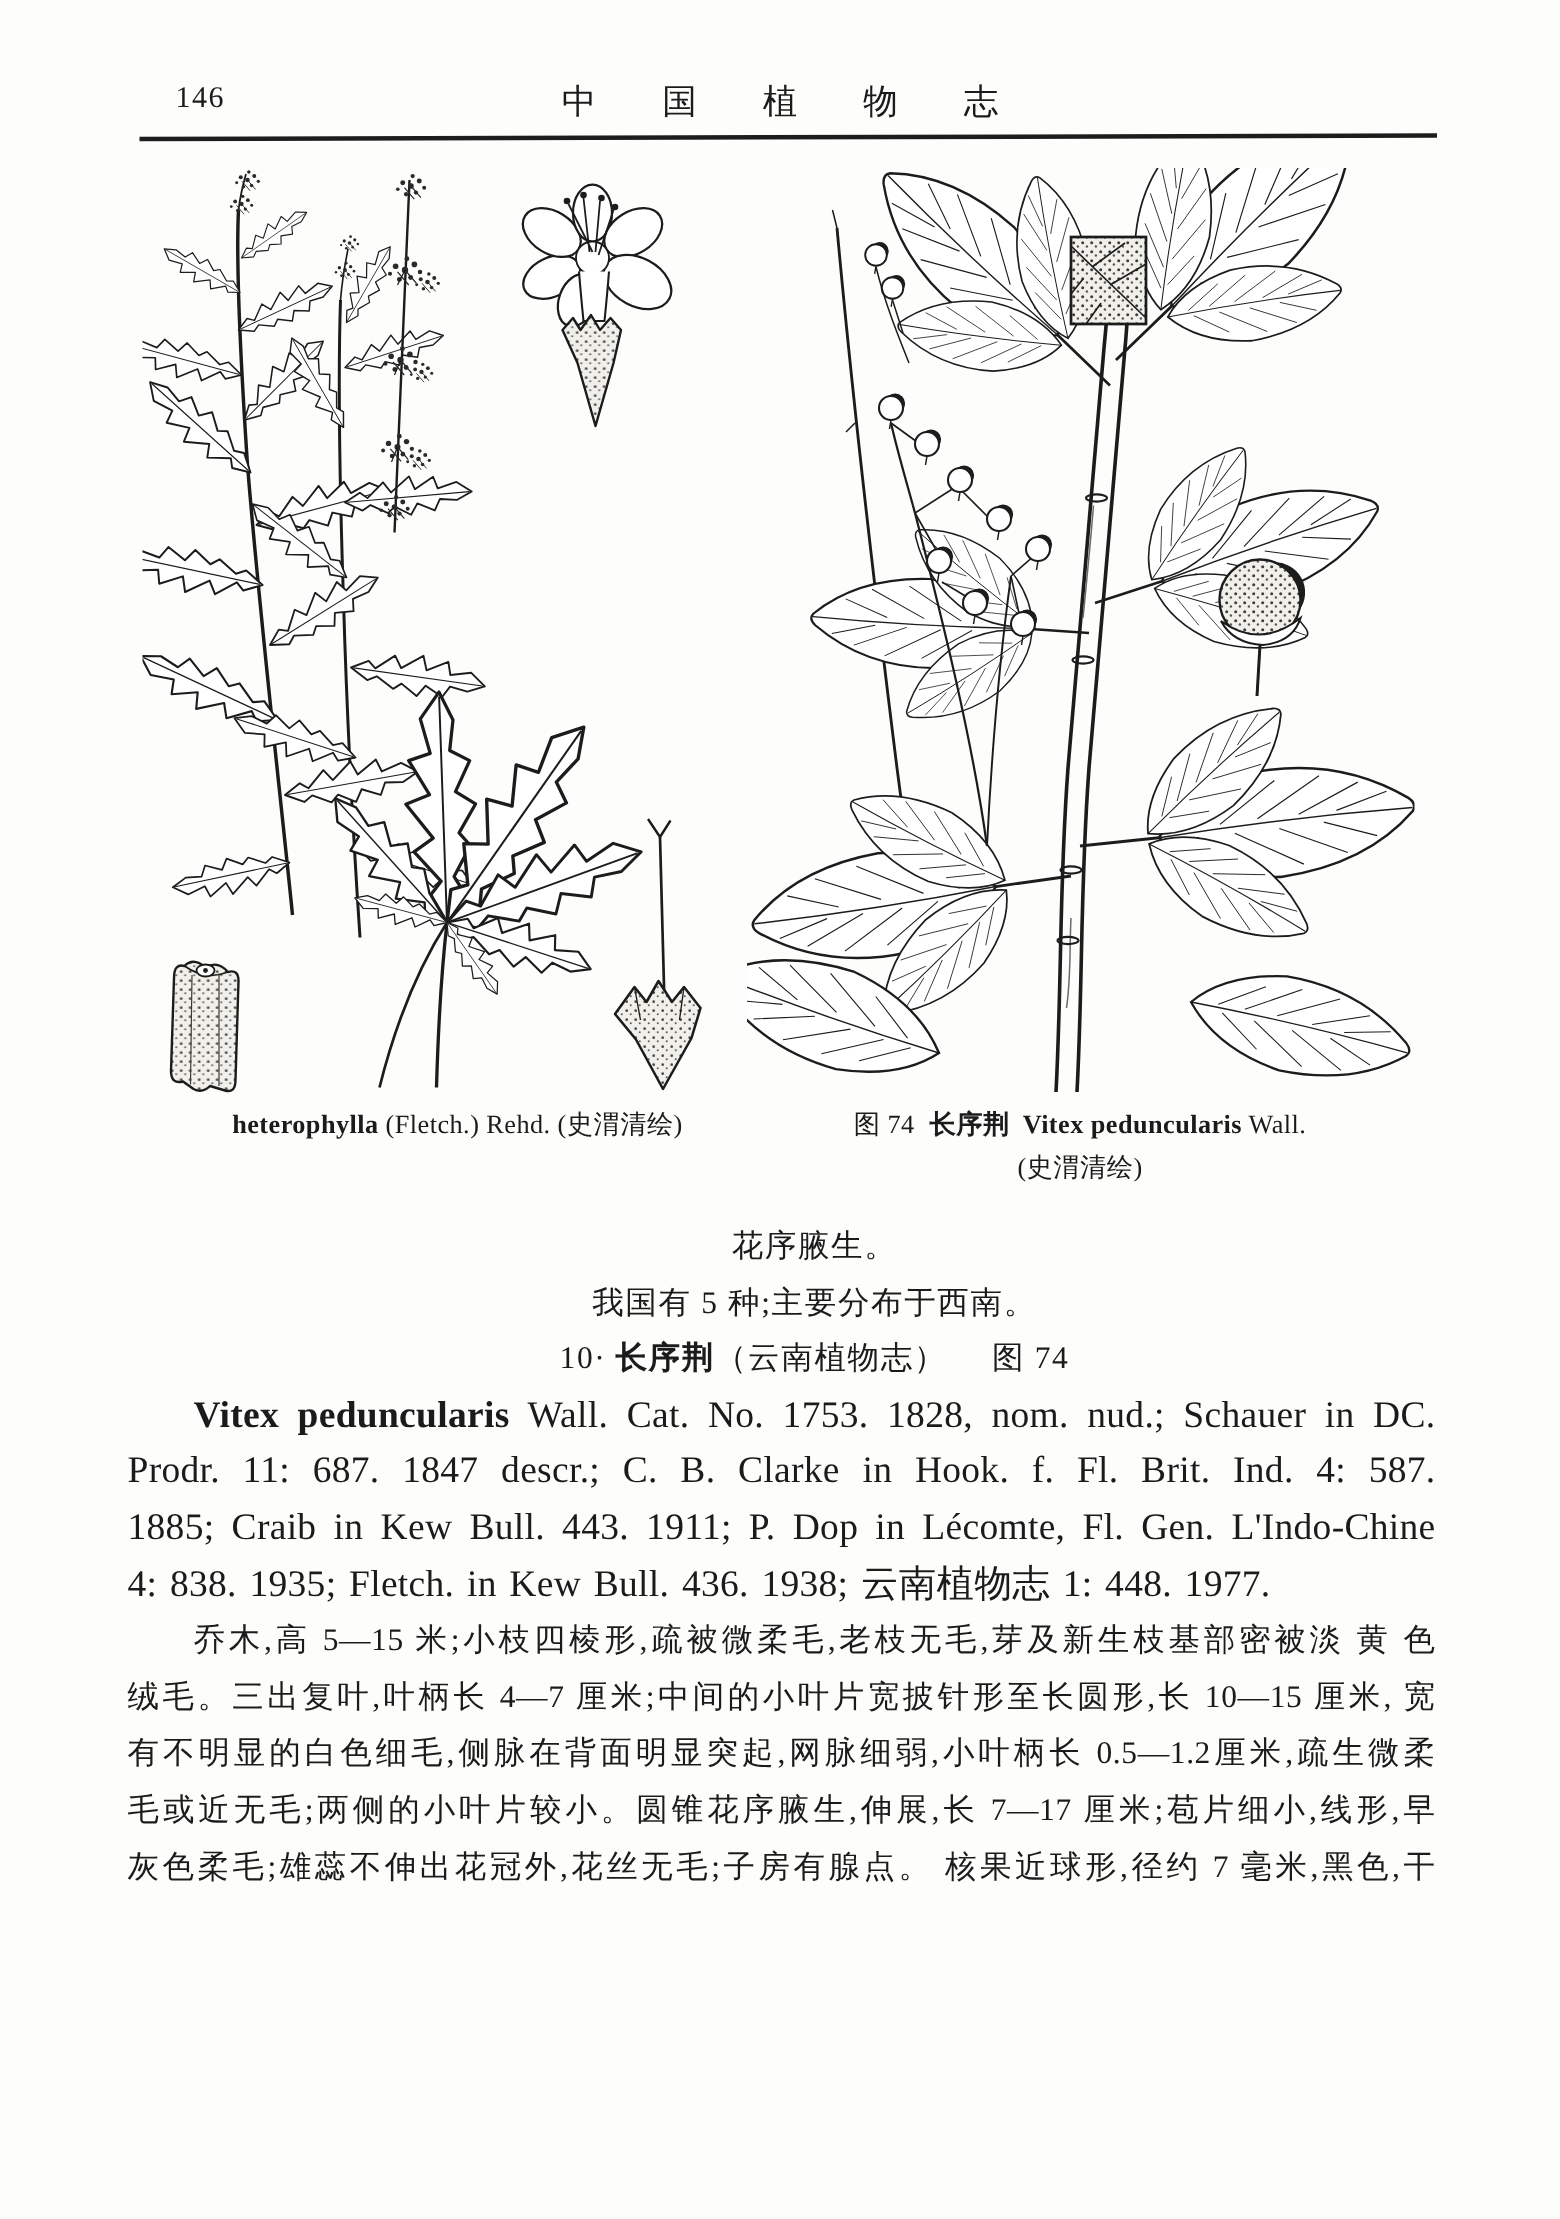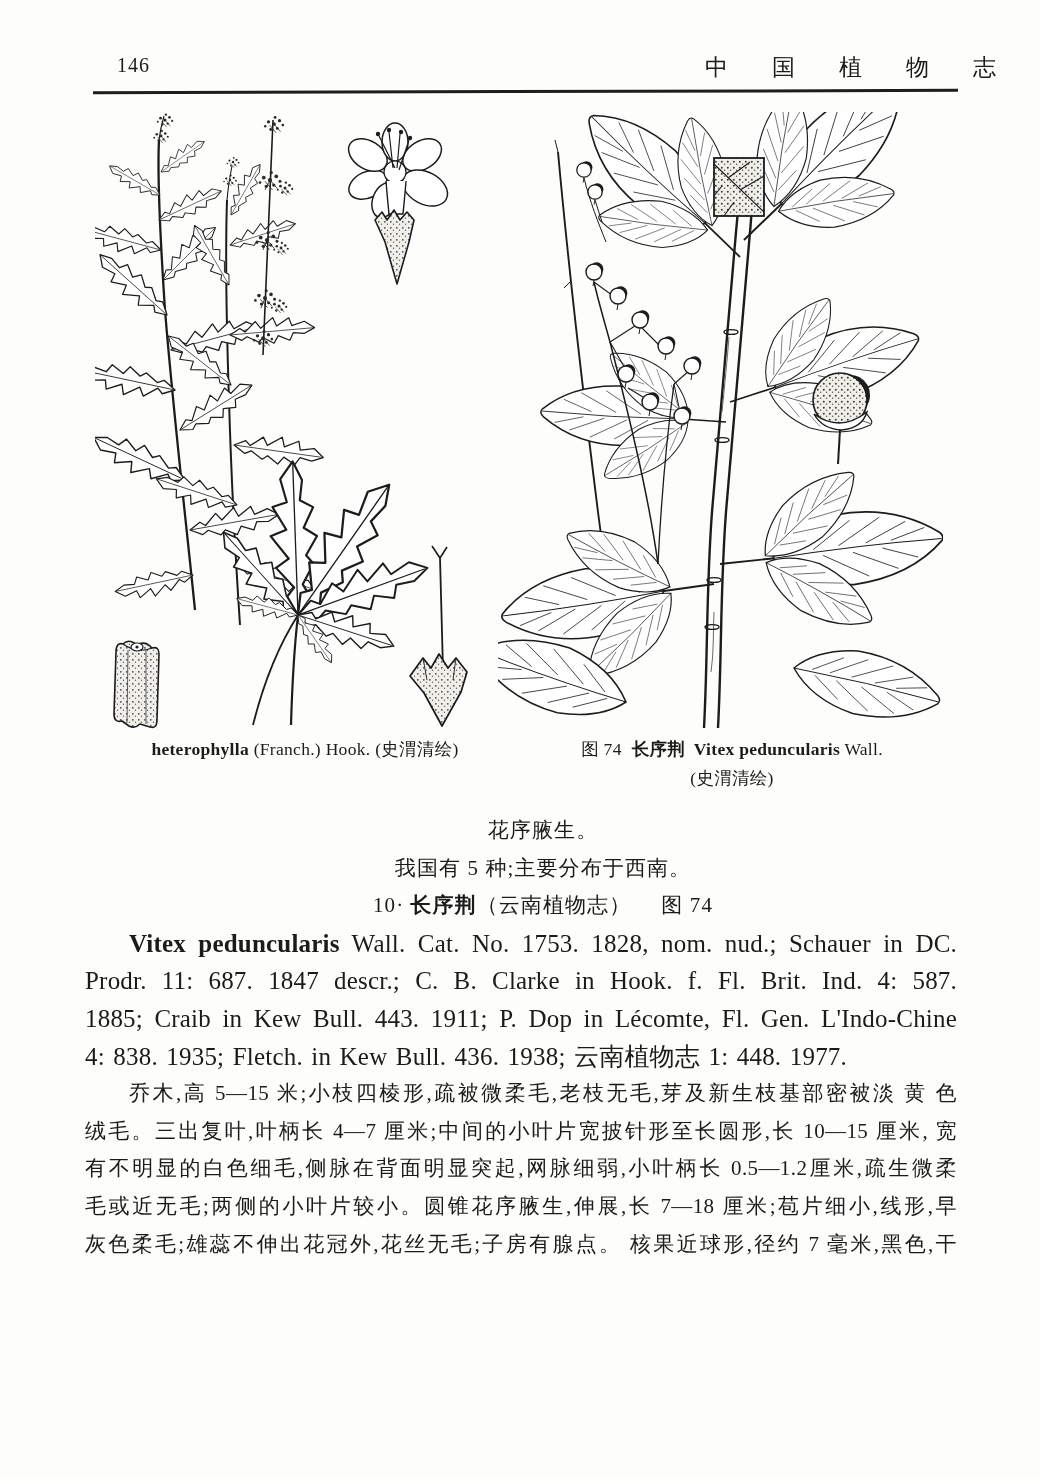--- a/index.html
+++ b/index.html
@@ -5,34 +5,34 @@
   html,body{margin:0;padding:0;}
   body{background:#e8e8e8;}
   .page{
     position:relative;width:1040px;height:1479px;background:#fdfdfb;
     font-family:"Liberation Serif","DejaVu Serif",serif;color:#1b1b1b;
     overflow:hidden;
   }
   
   .pagenum{position:absolute;left:117px;top:54px;font-size:20px;letter-spacing:1px;}
   .journal-title{
-    position:absolute;left:0;right:0;top:52px;text-align:right;
+    position:absolute;left:0;right:0;top:52px;text-align:center;
     font-size:23px;letter-spacing:44px;padding-left:44px;font-weight:400;
   }
   .head-rule{position:absolute;left:93px;right:82px;top:90px;height:2.5px;background:#1d1d1d;
     transform:rotate(-0.15deg);}
   
   .fig-illo{position:absolute;}
   #illo73{left:95px;top:110px;}
   #illo74{left:498px;top:112px;}
   
   .caption{position:absolute;top:735px;width:400px;text-align:center;
     font-size:17.5px;line-height:29px;letter-spacing:0.3px;}
   #cap73{left:105px;}
-  #cap74{left:532px;text-align:center;}
+  #cap74{left:520px;text-align:center;}
   .caption .b{font-weight:bold;}
   .caption .cn{font-weight:bold;margin:0 4px 0 10px;}
   
   .bodytext{position:absolute;left:85px;top:812px;width:872px;}
   .tl{display:block;height:37.6px;line-height:37.6px;font-size:21px;
       letter-spacing:1.1px;white-space:nowrap;}
   .j{white-space:normal;text-align:justify;text-align-last:justify;letter-spacing:0.4px;}
   .ind{text-indent:44px;text-align:center;}
   .lat{font-size:25px;letter-spacing:0.2px;word-spacing:2px;}
   .b{font-weight:bold;}
@@ -256,21 +256,21 @@
       <circle r="27" fill="url(#stipB)" stroke="#1c1c1c" stroke-width="1.6"></circle>
       <path d="M8,-25 A27 27 0 0 1 26,7 A20 20 0 0 0 8,-25 Z" fill="#1c1c1c"></path>
       <path d="M-26,14 Q0,33 27,12 Q22,28 2,30 Q-18,29 -26,14 Z" fill="#fff" stroke="#1c1c1c" stroke-width="1.4"></path>
       <path d="M0,30 L-2,64" stroke="#1c1c1c" stroke-width="2" fill="none"></path>
     </g>
   </svg>
 
   <div id="cap73" class="caption">
     <div>
       <span class="b">heterophylla</span>
-      <span>(Franch.) Hook.</span>
+      <span>(Fletch.) Rehd.</span>
       <span>(史渭清绘)</span>
     </div>
   </div>
 
   <div id="cap74" class="caption">
     <div>
       <span>图 74</span><span class="cn">长序荆</span>
       <span class="b">Vitex peduncularis</span>
       <span>Wall.</span>
     </div>
@@ -285,17 +285,17 @@
     <div class="tl ind"><span class="sp-num">10·</span><span class="sp-name">长序荆</span><span>（云南植物志）</span><span class="fig-ref">图 74</span></div>
 
     <div class="tl lat j ind"><span class="b">Vitex peduncularis</span><span> Wall. Cat. No. 1753. 1828, nom. nud.; Schauer in DC.</span></div>
     <div class="tl lat j">Prodr. 11: 687. 1847 descr.; C. B. Clarke in Hook. f. Fl. Brit. Ind. 4: 587.</div>
     <div class="tl lat j">1885; Craib in Kew Bull. 443. 1911; P. Dop in Lécomte, Fl. Gen. L'Indo-Chine</div>
     <div class="tl lat">4: 838. 1935; Fletch. in Kew Bull. 436. 1938; 云南植物志 1: 448. 1977.</div>
 
     <div class="tl j ind">乔木,高 5—15 米;小枝四棱形,疏被微柔毛,老枝无毛,芽及新生枝基部密被淡 黄 色</div>
     <div class="tl j">绒毛。三出复叶,叶柄长 4—7 厘米;中间的小叶片宽披针形至长圆形,长 10—15 厘米, 宽</div>
     <div class="tl j">有不明显的白色细毛,侧脉在背面明显突起,网脉细弱,小叶柄长 0.5—1.2厘米,疏生微柔</div>
-    <div class="tl j">毛或近无毛;两侧的小叶片较小。圆锥花序腋生,伸展,长 7—18 厘米;苞片细小,线形,早</div>
+    <div class="tl j">毛或近无毛;两侧的小叶片较小。圆锥花序腋生,伸展,长 7—17 厘米;苞片细小,线形,早</div>
     <div class="tl j">灰色柔毛;雄蕊不伸出花冠外,花丝无毛;子房有腺点。 核果近球形,径约 7 毫米,黑色,干</div>
   </div>
 
 </div>
 
 </body></html>

